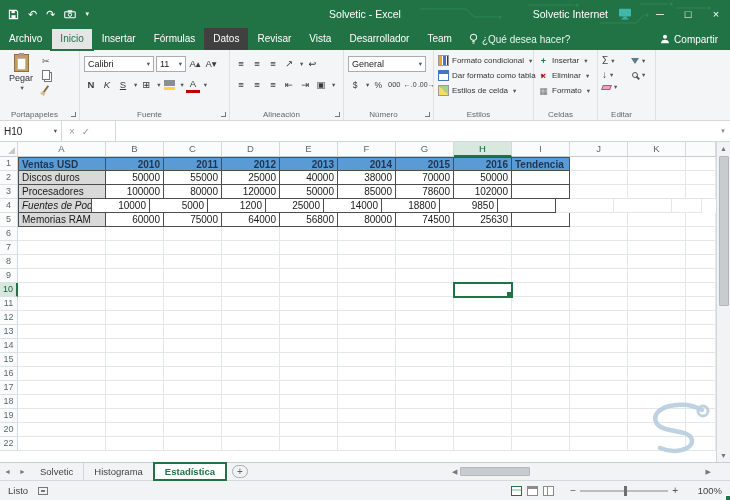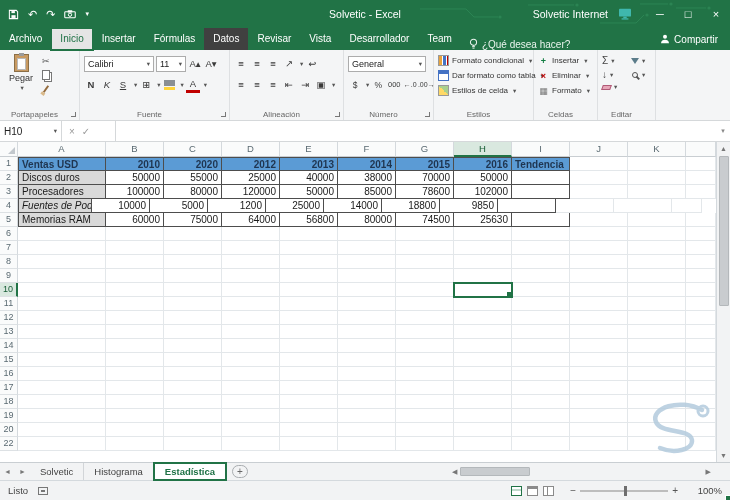--- a/index.html
+++ b/index.html
@@ -16,21 +16,21 @@
           justify-content:center;color:#fff;font-size:10.5px;pointer-events:none;z-index:1;}
   .tright{margin-left:auto;display:flex;align-items:center;z-index:1;}
   .brand{color:#fff;font-size:10.5px;margin-right:10px;}
   .winbtn{width:28px;text-align:center;color:#fff;font-size:11px;line-height:28px;}
 
   
   .tabrow{height:22px;background:#217346;display:flex;align-items:stretch;font-size:10px;}
   .rtab{color:#fff;padding:0 9px;line-height:22px;white-space:nowrap;}
   .rtab.active{background:#e5e5e5;color:#1E7145;}
   .rtab.hl{background:#404040;}
-  .tellme{display:flex;align-items:flex-end;gap:4px;color:#EAF4EE;padding:0 8px;}
+  .tellme{display:flex;align-items:center;gap:4px;color:#EAF4EE;padding:0 8px;}
   .share{margin-left:auto;display:flex;align-items:center;gap:4px;color:#fff;padding:0 12px;}
 
   
   .ribbon{height:71px;background:#F4F5F6;border-bottom:1px solid #D5D8DA;display:flex;align-items:stretch;}
   .rgroup{position:relative;padding:3px 4px 13px 4px;border-right:1px solid #DEE0E2;height:100%;}
   .glabel{position:absolute;bottom:1px;left:0;right:10px;text-align:center;font-size:8px;color:#666;white-space:nowrap;}
   .launcher{position:absolute;right:3px;bottom:3px;width:5px;height:5px;
             border-right:1px solid #777;border-bottom:1px solid #777;}
   .rowline{display:flex;align-items:center;gap:2px;height:21px;}
   .combo{background:#fff;border:1px solid #ACACAC;height:16px;display:flex;align-items:center;
@@ -399,21 +399,21 @@
         <div class="ch" style="width: 58px;">I</div>
         <div class="ch" style="width: 58px;">J</div>
         <div class="ch" style="width: 58px;">K</div>
         <div class="ch" style="width: 30px;"></div>
       </div>
     <div class="gbody">
         <div class="grow">
           <div class="rn">1</div>
           <div class="cell c-thead c-bordered" style="width: 88px; border-top: 1px solid rgb(77, 77, 77); border-left: 1px solid rgb(77, 77, 77);">Ventas USD</div>
           <div class="cell c-thead ar c-bordered" style="width: 58px; border-top: 1px solid rgb(77, 77, 77);">2010</div>
-          <div class="cell c-thead ar c-bordered" style="width: 58px; border-top: 1px solid rgb(77, 77, 77);">2020</div>
+          <div class="cell c-thead ar c-bordered" style="width: 58px; border-top: 1px solid rgb(77, 77, 77);">2011</div>
           <div class="cell c-thead ar c-bordered" style="width: 58px; border-top: 1px solid rgb(77, 77, 77);">2012</div>
           <div class="cell c-thead ar c-bordered" style="width: 58px; border-top: 1px solid rgb(77, 77, 77);">2013</div>
           <div class="cell c-thead ar c-bordered" style="width: 58px; border-top: 1px solid rgb(77, 77, 77);">2014</div>
           <div class="cell c-thead ar c-bordered" style="width: 58px; border-top: 1px solid rgb(77, 77, 77);">2015</div>
           <div class="cell c-thead ar c-bordered" style="width: 58px; border-top: 1px solid rgb(77, 77, 77);">2016</div>
           <div class="cell c-thead c-bordered" style="width: 58px; border-top: 1px solid rgb(77, 77, 77);">Tendencia</div>
           <div class="cell" style="width: 58px;"></div>
           <div class="cell" style="width: 58px;"></div>
           <div class="cell" style="width: 30px;"></div>
         </div>

